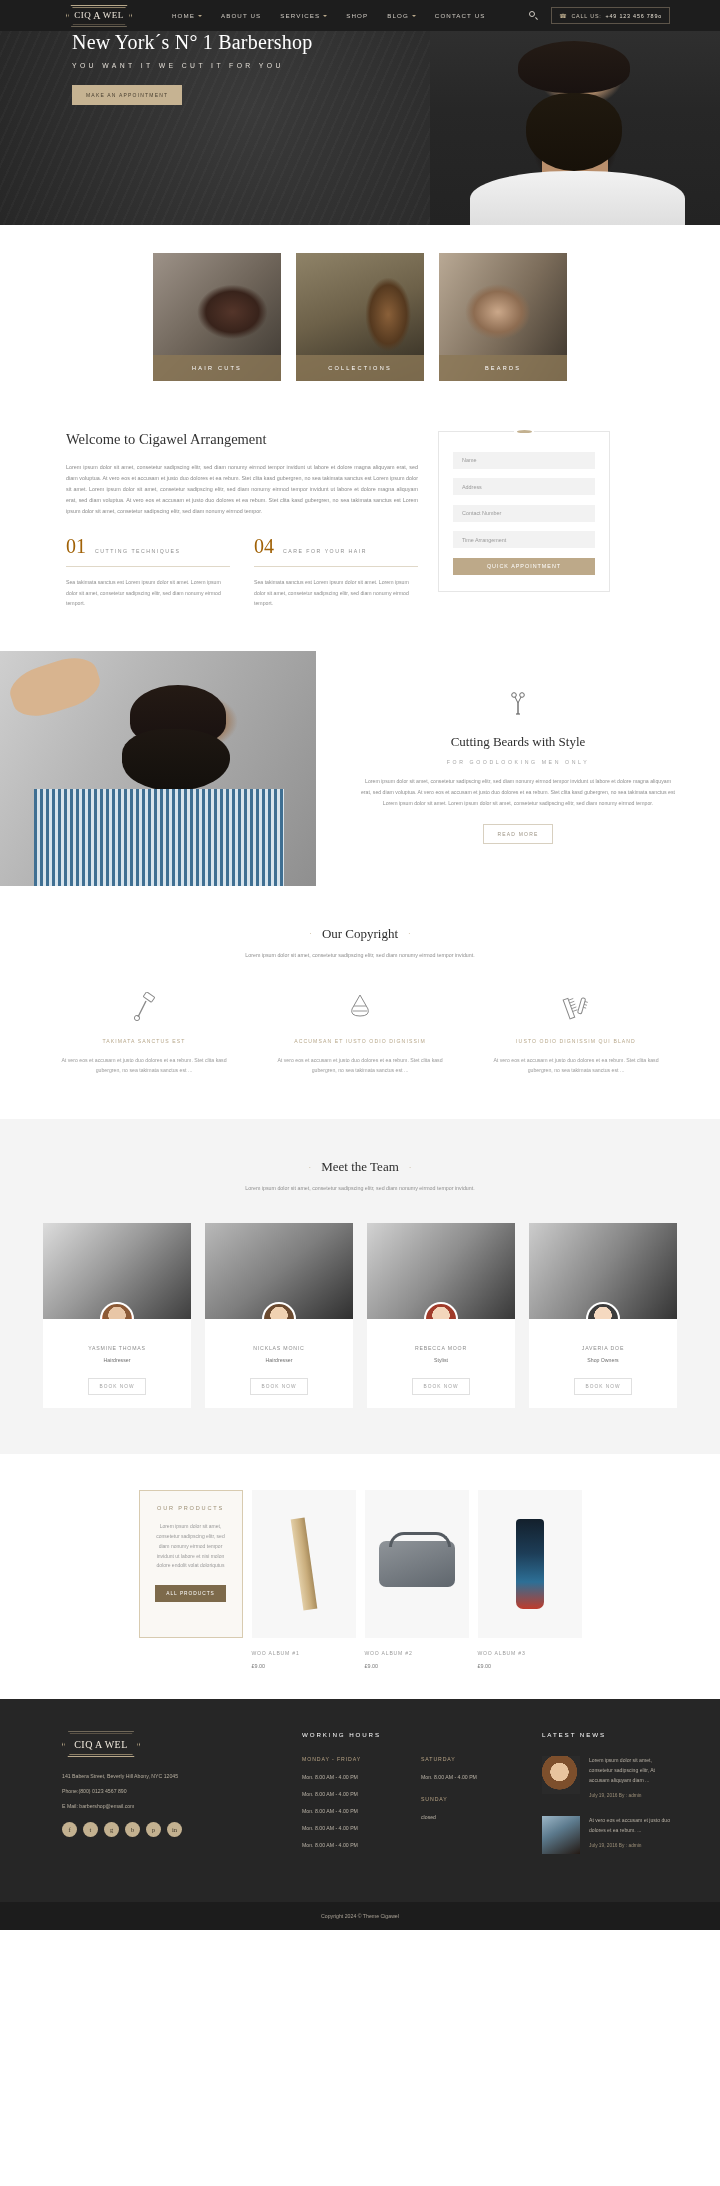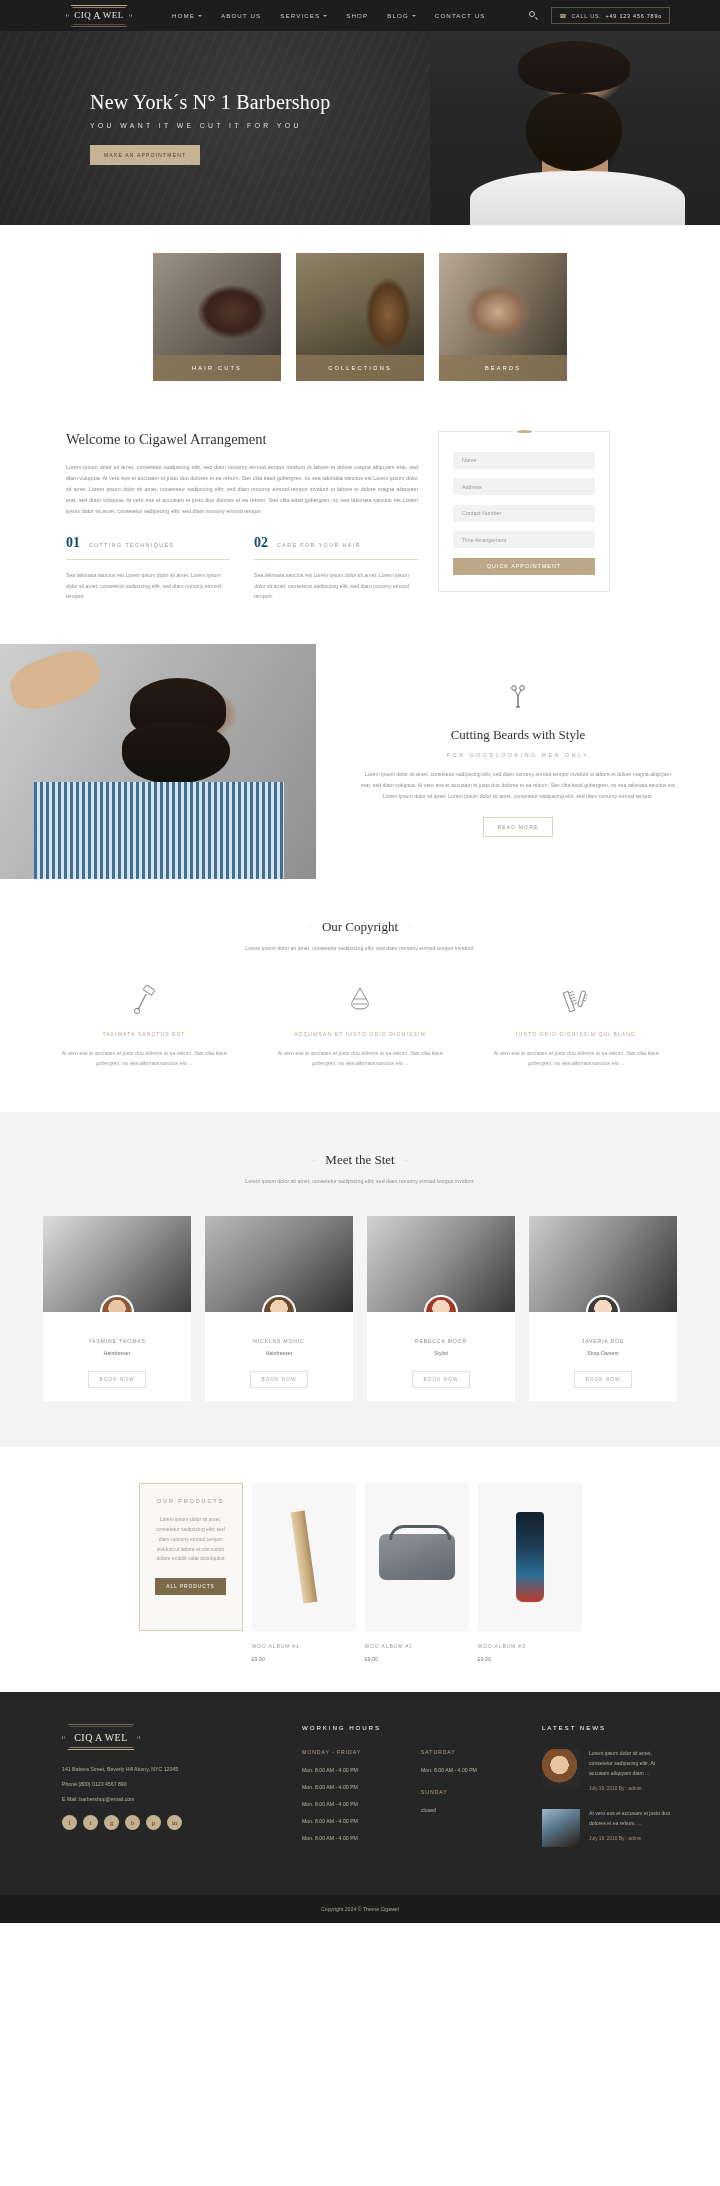--- a/index.html
+++ b/index.html
@@ -75,21 +75,21 @@
     position:absolute;left:96px;top:62px;width:96px;height:78px;border-radius:44% 44% 50% 50%;
     background:linear-gradient(180deg,#20190f 0%,#171109 100%);
   }
   .hero-photo .neck{
     position:absolute;left:112px;top:120px;width:66px;height:40px;background:#b98f6c;
   }
   .hero-photo .shirt{
     position:absolute;left:40px;top:140px;width:215px;height:60px;border-radius:46% 46% 0 0;
     background:linear-gradient(180deg,#f2f2f2 0%,#dcdcdc 100%);
   }
-  .hero-inner{position:relative;z-index:5;height:100%;display:flex;flex-direction:column;justify-content:center;padding-left:72px;margin-left:18px;}
+  .hero-inner{position:relative;z-index:5;height:100%;display:flex;flex-direction:column;justify-content:flex-start;padding-left:72px;}
   .hero-title{
     font-family:"Liberation Serif",serif;color:#ffffff;font-size:20px;font-weight:400;
     letter-spacing:.2px;margin-bottom:8px;
   }
   .hero-sub{
     color:#e2ddd5;font-size:6.8px;letter-spacing:3.4px;text-transform:uppercase;margin-bottom:16px;
   }
   .hero-btn{
     align-self:flex-start;background:#c6b392;color:#4a4031;font-size:5px;letter-spacing:1.2px;
     padding:7px 14px;text-transform:uppercase;border:none;
@@ -117,21 +117,21 @@
   
   .welcome{padding:16px 0 42px;display:flex;gap:20px;padding-left:66px;padding-right:56px;}
   .wel-left{width:352px;}
   .wel-title{
     font-family:"Liberation Serif",serif;color:#323232;font-size:14.5px;font-weight:400;margin-bottom:14px;
   }
   .wel-p{font-size:5.4px;line-height:2.05;color:#8a8a8a;text-align:justify;margin-bottom:18px;}
   .nums{display:flex;gap:24px;}
   .num-col{width:164px;}
   .num-head{display:flex;align-items:baseline;gap:9px;padding-bottom:8px;border-bottom:1px solid #e0d8c8;margin-bottom:10px;}
-  .num-big{font-family:"Liberation Serif",serif;font-size:14px;color:#0c4a6e;font-weight:bold;}
+  .num-big{font-family:"Liberation Serif",serif;font-size:20px;color:#a16207;}
   .num-lab{font-size:5.2px;letter-spacing:1.5px;color:#8d8d8d;text-transform:uppercase;}
   .num-p{font-size:5.2px;line-height:2;color:#8f8f8f;}
   .wel-right{width:172px;}
   .form-box{border:1px solid #e6e6e6;padding:16px 14px 16px;background:#fff;position:relative;}
   .form-orn{
     position:absolute;top:-4px;left:50%;transform:translateX(-50%);
     width:20px;height:7px;background:#fff;display:flex;align-items:center;justify-content:center;
   }
   .form-orn span{display:block;width:15px;height:3px;background:#c3b190;border-radius:50% 50% 40% 40%;}
   .fld{
@@ -337,21 +337,21 @@
       <div class="nums">
         <div class="num-col">
           <div class="num-head">
             <span class="num-big">01</span>
             <span class="num-lab">CUTTING TECHNIQUES</span>
           </div>
           <p class="num-p">Sea takimata sanctus est Lorem ipsum dolor sit amet. Lorem ipsum dolor sit amet, consetetur sadipscing elitr, sed diam nonumy eirmod temport.</p>
         </div>
         <div class="num-col">
           <div class="num-head">
-            <span class="num-big">02</span>
+            <span class="num-big">04</span>
             <span class="num-lab">CARE FOR YOUR HAIR</span>
           </div>
           <p class="num-p">Sea takimata sanctus est Lorem ipsum dolor sit amet. Lorem ipsum dolor sit amet, consetetur sadipscing elitr, sed diam nonumy eirmod temport.</p>
         </div>
       </div>
     </div>
     <div class="wel-right">
       <form class="form-box">
         <div class="form-orn">
             <span></span>
@@ -433,21 +433,21 @@
         </div>
         <div class="svc-t">IUSTO ODIO DIGNISSIM QUI BLAND</div>
         <p class="svc-p">At vero eos et accusam et justo duo dolores et ea rebum. Stet clita kasd gubergren, no sea takimata sanctus est ...</p>
       </div>
     </div>
   </div>
 
   <div class="team">
     <div class="sec-h">
       <span class="dot">·</span>
-      <span>Meet the Stet</span>
+      <span>Meet the Team</span>
       <span class="dot">·</span>
     </div>
     <div class="sec-sub">Lorem ipsum dolor sit amet, consetetur sadipscing elitr, sed diam nonumy eirmod tempor invidunt.</div>
     <div class="team-row">
       <div class="member">
         <div class="m-photo m1">
             <div class="m-av a1"></div>
           </div>
         <div class="m-name">YASMINE THOMAS</div>
         <div class="m-role">Hairdresser</div>

